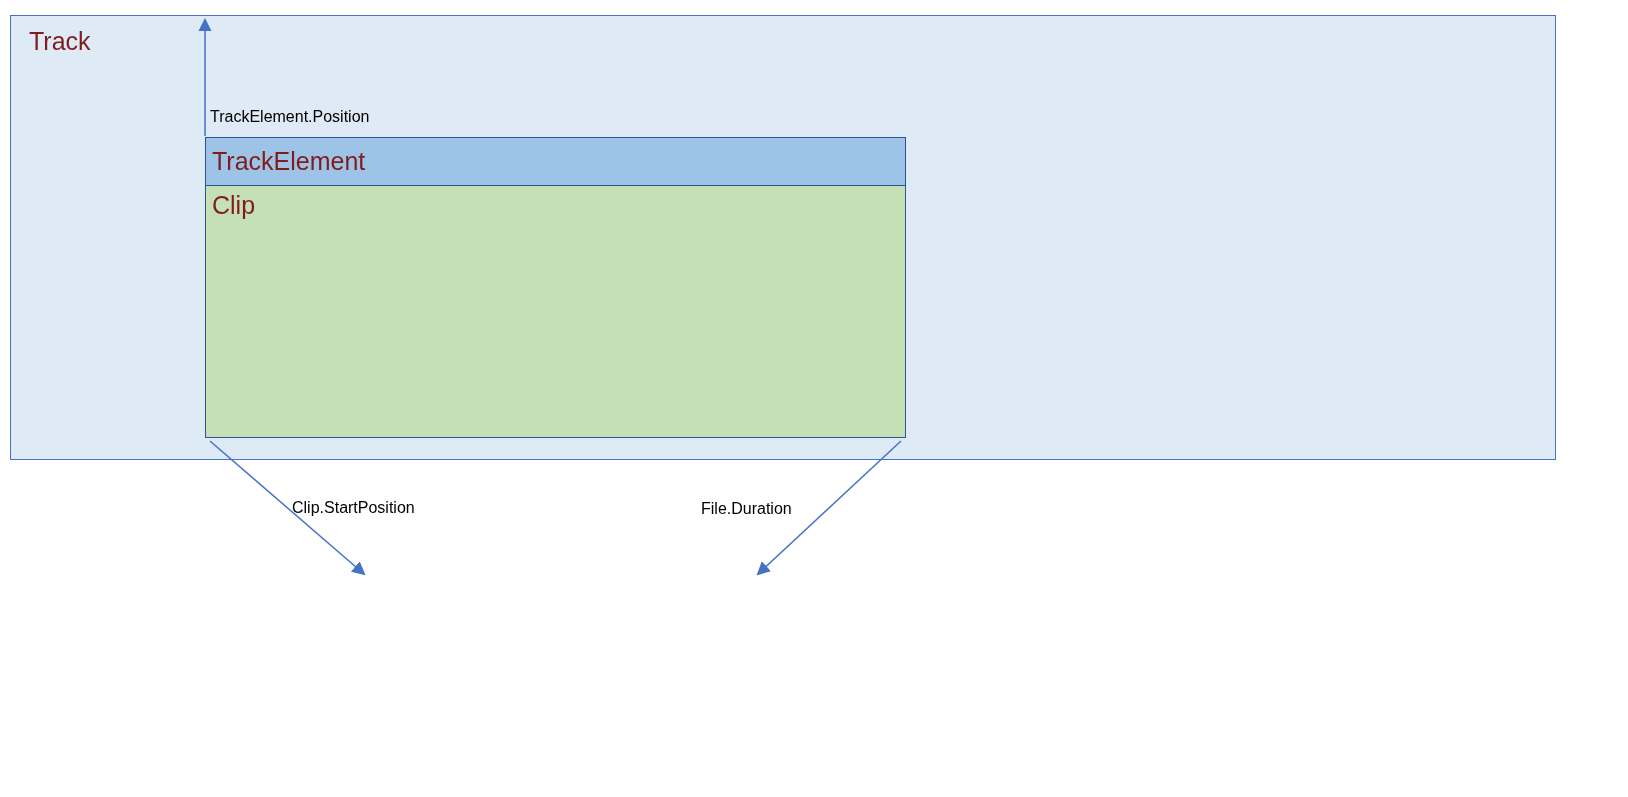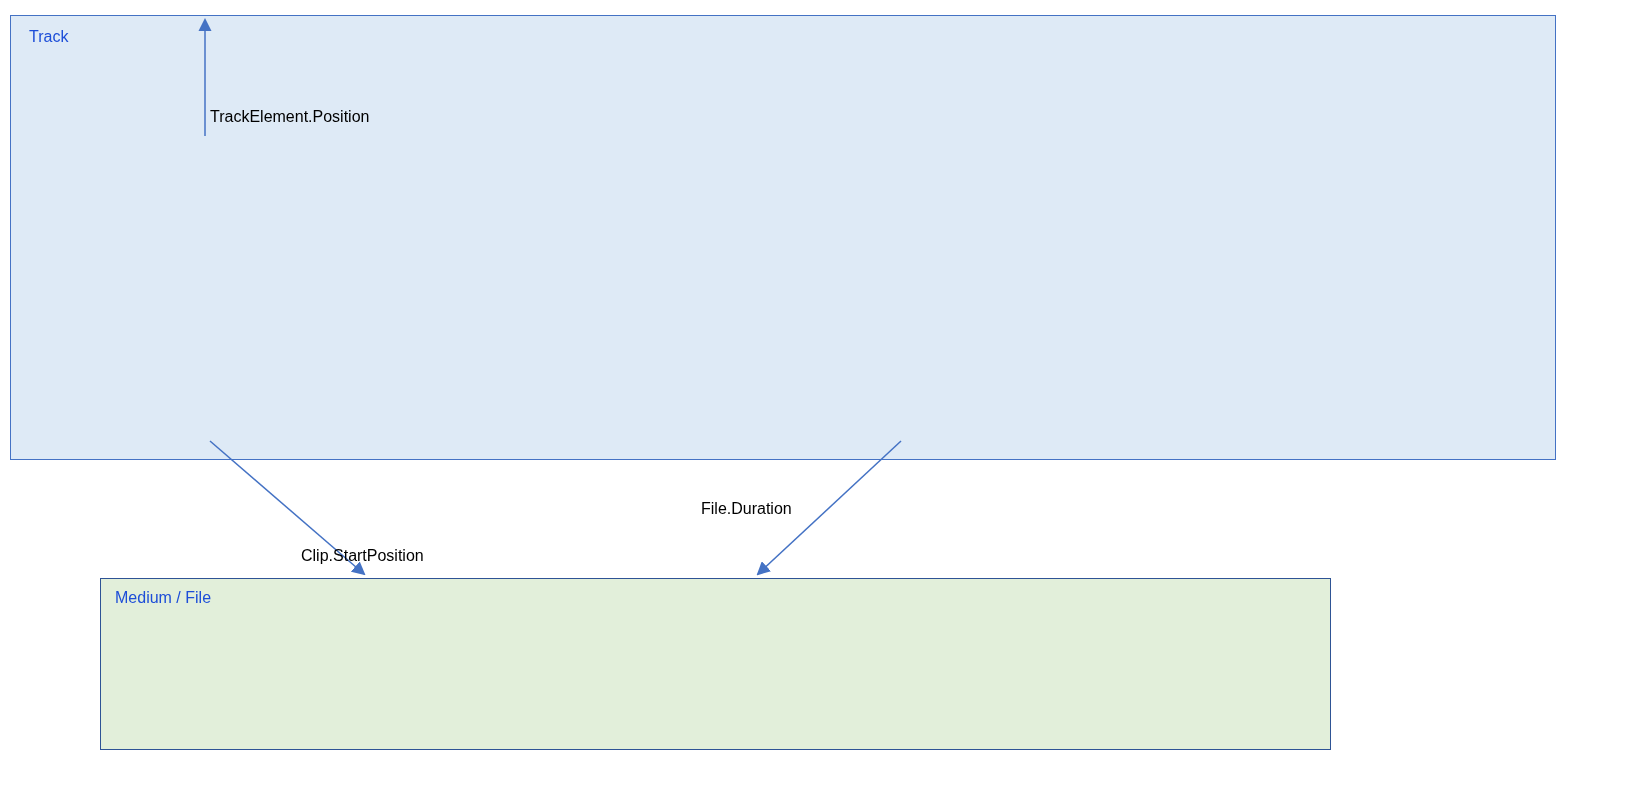--- a/index.html
+++ b/index.html
@@ -13,22 +13,22 @@
     width: 1628px;
     height: 797px;
     background: #ffffff;
     overflow: hidden;
   }
   .box {
     position: absolute;
     box-sizing: border-box;
   }
   .box-title {
-    font-size: 16px;
-    color: #1d4ed8;
+    font-size: 25px;
+    color: #7f1d1d;
     line-height: 1.1;
   }
   
   #track-box {
     left: 10px;
     top: 15px;
     width: 1546px;
     height: 445px;
     background: #DEEAF6;
     border: 1.5px solid #4472C4;
@@ -86,23 +86,22 @@
     font-size: 16px;
     color: #000000;
     white-space: nowrap;
   }
   #annotation-position {
     left: 210px;
     top: 64px;
     margin-top: 44px;
   }
   #annotation-start-position {
-    left: 301px;
+    left: 292px;
     top: 499px;
-    margin-top: 48px;
   }
   #annotation-duration {
     left: 701px;
     top: 500px;
   }
   #connector-layer {
     position: absolute;
     left: 0;
     top: 0;
     pointer-events: none;
@@ -110,25 +109,28 @@
 </style>
 </head>
 <body>
 
 <div id="canvas">
 
   <div class="box" id="track-box">
     <div class="box-title" id="track-label">Track</div>
   </div>
 
+  <div class="box" id="track-element-box">
+    <div class="box-title" id="track-element-label">TrackElement</div>
+  </div>
 
+  <div class="box" id="clip-box">
+    <div class="box-title" id="clip-label">Clip</div>
+  </div>
 
-  <div class="box" id="medium-box">
-    <div class="box-title" id="medium-label">Medium / File</div>
-  </div>
 
   <svg id="connector-layer" width="1628" height="797">
     <defs>
       <marker id="arrowhead" viewBox="0 0 10 10" refX="8.5" refY="5" markerWidth="9" markerHeight="9" orient="auto-start-reverse">
         <path d="M0,0 L10,5 L0,10 z" fill="#4472C4"></path>
       </marker>
     </defs>
 
     <line x1="205" y1="136" x2="205" y2="20" stroke="#4472C4" stroke-width="1.5" marker-end="url(#arrowhead)"></line>
 

